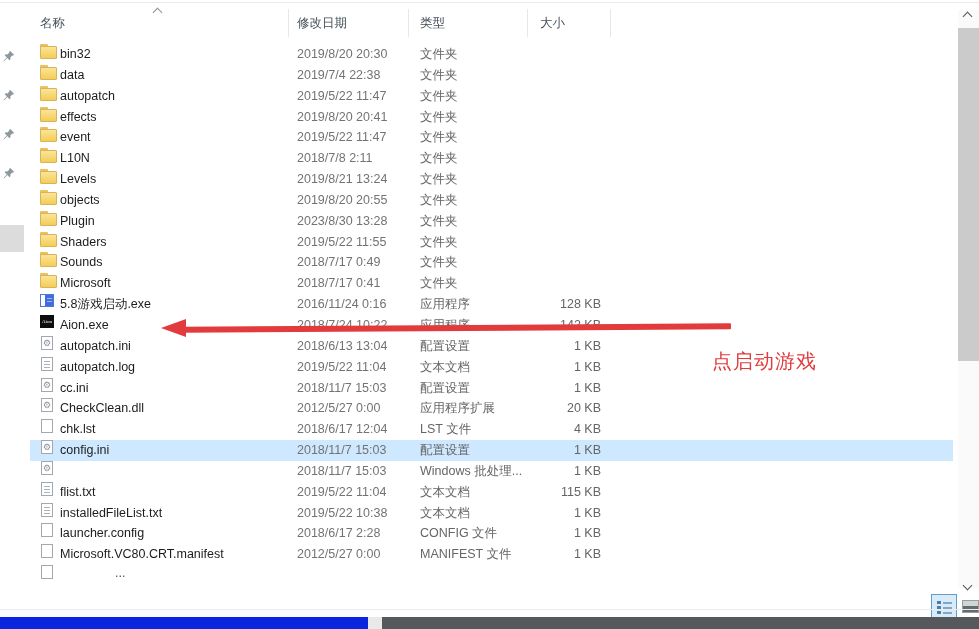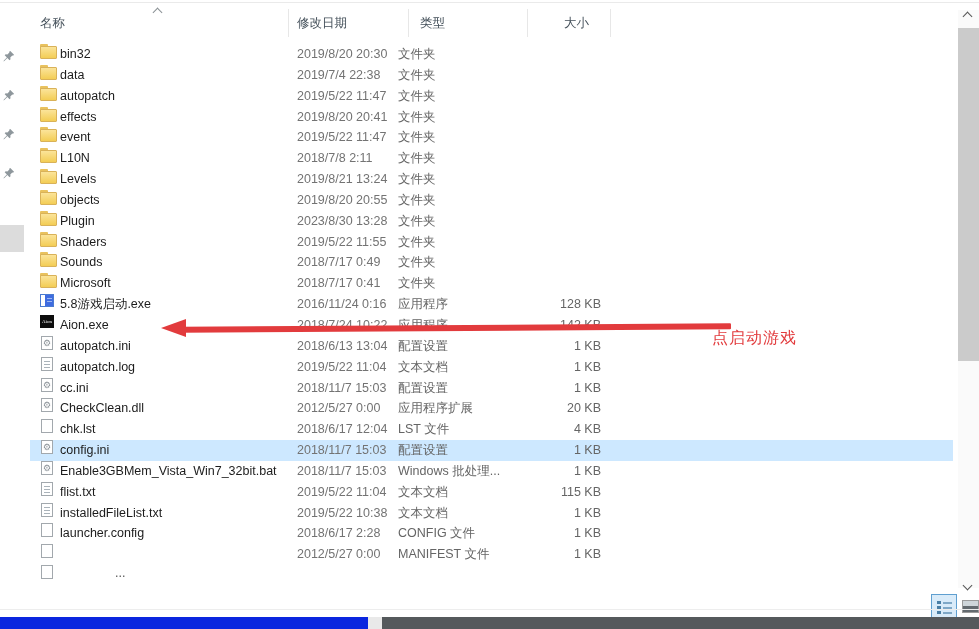--- a/index.html
+++ b/index.html
@@ -19,40 +19,40 @@
   
   .pin{position:absolute;left:2px;width:13px;height:13px}
   .grayblock{position:absolute;left:0;top:225px;width:24px;height:27px;background:#dcdcdc}
   
   .list{position:absolute;top:44px;left:30px;width:923px;height:554px;overflow:hidden}
   .row{position:relative;height:20.85px;width:923px}
   .row.selected{background:var(--selection)}
   .row span{position:absolute;top:0;line-height:20.85px;white-space:nowrap}
   .row .name{left:30px;color:#1c1c1c}
   .row .date{left:267px;color:#737373}
-  .row .type{left:368px;color:#656565}
+  .row .type{left:390px;color:#656565}
   .row .size{right:352px;color:#656565}
   .row.partial .name{left:85px;line-height:normal;top:1px;color:#555}
   
   .ic{position:absolute;left:10px;top:3px;width:15px;height:14px}
   .ic-folder::before{content:"";position:absolute;left:0;top:0;width:8px;height:5px;background:#e9c25e;border-radius:1px}
   .ic-folder::after{content:"";position:absolute;left:0;top:2px;width:15px;height:11px;background:linear-gradient(180deg,#fbe49a,var(--folder-yellow));border:1px solid #d9b259;border-radius:1px}
   .ic-image{width:12px;height:14px;border:1px solid #98a0a6;background:#fff;margin-left:1px}
   .ic-image::after{content:"";position:absolute;left:2px;top:3px;width:6px;height:5px;border:1px solid #9aa9b5;background:#dfe8ee}
   .ic-app-blue{width:14px;height:13px;top:4px;border:1px solid #4a7bd0;background:linear-gradient(90deg,#fff 0 4px,#3f6ce0 4px)}
   .ic-app-blue::after{content:"";position:absolute;left:6px;top:3px;width:5px;height:6px;background:repeating-linear-gradient(#9db8f0 0 1px,transparent 1px 3px)}
   .ic-app-aion{width:14px;height:13px;top:4px;background:#0d0d0d}
   .ic-app-aion::after{content:attr(data-label);display:block;color:#fff;font-size:5px;line-height:13px;text-align:center;font-family:"Liberation Serif",serif}
   .ic-gear,.ic-textdoc,.ic-page{width:12px;height:14px;border:1px solid #a2a8ad;background:#fff;margin-left:1px}
   .ic-gear::after{content:"\2699";position:absolute;left:0;right:0;top:0;text-align:center;font-size:9px;line-height:13px;color:#8b9298}
   .ic-textdoc::after{content:"";position:absolute;left:2px;top:3px;right:2px;height:8px;background:repeating-linear-gradient(#aab3ba 0 1px,transparent 1px 3px)}
   
   .arrow-shaft{position:absolute;left:180px;top:325px;width:551px;height:6px;background:var(--annotation-red);transform:rotate(-0.35deg);border-radius:1px}
   .arrow-head{position:absolute;left:161px;top:319px;width:0;height:0;border-top:9px solid transparent;border-bottom:9px solid transparent;border-right:25px solid var(--annotation-red)}
-  .arrow-label{position:absolute;left:712px;top:328px;color:var(--annotation-red);font-size:16px;letter-spacing:1px}
+  .arrow-label{position:absolute;left:712px;top:348px;color:var(--annotation-red);font-size:20px;letter-spacing:1px}
   
   .sb-track{position:absolute;left:958px;top:10px;width:21px;height:578px;background:#fafafa}
   .sb-thumb{position:absolute;left:958px;top:28px;width:21px;height:333px;background:#cbcbcb}
   .sb-up{position:absolute;left:964px;top:13px;width:7px;height:7px;border-left:1.6px solid #555;border-top:1.6px solid #555;transform:rotate(45deg)}
   .sb-down{position:absolute;left:964px;top:582px;width:7px;height:7px;border-right:1.6px solid #555;border-bottom:1.6px solid #555;transform:rotate(45deg)}
   
   .btn-details{position:absolute;left:931px;top:594px;width:26px;height:25px;background:var(--view-button-active-bg);border:1px solid var(--view-button-active-border)}
   .btn-details::before{content:"";position:absolute;left:5px;top:6px;width:4px;height:13px;background:repeating-linear-gradient(#4a7fa6 0 3px,transparent 3px 5px)}
   .btn-details::after{content:"";position:absolute;left:11px;top:7px;width:9px;height:12px;background:repeating-linear-gradient(#7fa8c7 0 2px,transparent 2px 5px)}
   .btn-thumb{position:absolute;left:962px;top:600px;width:17px;height:13px;border:1px solid #9b9b9b;background:linear-gradient(180deg,#cfd6da 0 48%,#646b70 48% 100%)}
@@ -66,21 +66,21 @@
 <body>
 
 <div>
   <div class="topline"></div>
 
   <div class="header">
     <span class="sort-caret"></span>
     <span class="hcol" style="left:40px">名称</span>
     <span class="hcol" style="left:297px">修改日期</span>
     <span class="hcol" style="left:420px">类型</span>
-    <span class="hcol" style="left:564px">大小</span>
+    <span class="hcol" style="left:540px">大小</span>
     <span class="hsep" style="left:288px"></span>
     <span class="hsep" style="left:408px"></span>
     <span class="hsep" style="left:527px"></span>
     <span class="hsep" style="left:610px"></span>
   </div>
 
   <div id="pins">
       <div class="pin" style="top: 50px;"><svg width="13" height="13" viewBox="0 0 16 16">
           <path fill="#8e979c" d="M10.2 1.2l4.6 4.6-1.2 1.2-.9-.3-2.5 2.5.3 2.1-1.2 1.2-2.7-2.7-3.7 3.7-1.1.5.5-1.1 3.7-3.7L3.3 6.5l1.2-1.2 2.1.3 2.5-2.5-.3-.9z"></path>
         </svg></div>
@@ -232,21 +232,20 @@
   </div>
       <div class="row selected">
     <span class="ic ic-gear"></span>
     <span class="name">config.ini</span>
     <span class="date">2018/11/7 15:03</span>
     <span class="type">配置设置</span>
     <span class="size">1 KB</span>
   </div>
       <div class="row">
     <span class="ic ic-gear"></span>
-    <span class="name">Enable3GBMem_Vista_Win7_32bit.bat</span>
     <span class="date">2018/11/7 15:03</span>
     <span class="type">Windows 批处理...</span>
     <span class="size">1 KB</span>
   </div>
       <div class="row">
     <span class="ic ic-textdoc"></span>
     <span class="name">flist.txt</span>
     <span class="date">2019/5/22 11:04</span>
     <span class="type">文本文档</span>
     <span class="size">115 KB</span>
@@ -260,20 +259,21 @@
   </div>
       <div class="row">
     <span class="ic ic-page"></span>
     <span class="name">launcher.config</span>
     <span class="date">2018/6/17 2:28</span>
     <span class="type">CONFIG 文件</span>
     <span class="size">1 KB</span>
   </div>
       <div class="row">
     <span class="ic ic-page"></span>
+    <span class="name">Microsoft.VC80.CRT.manifest</span>
     <span class="date">2012/5/27 0:00</span>
     <span class="type">MANIFEST 文件</span>
     <span class="size">1 KB</span>
   </div>
       <div class="row partial">
     <span class="ic ic-page"></span>
     <span class="name">...</span>
     <span class="date"></span>
     <span class="type"></span>
     <span class="size"></span>

